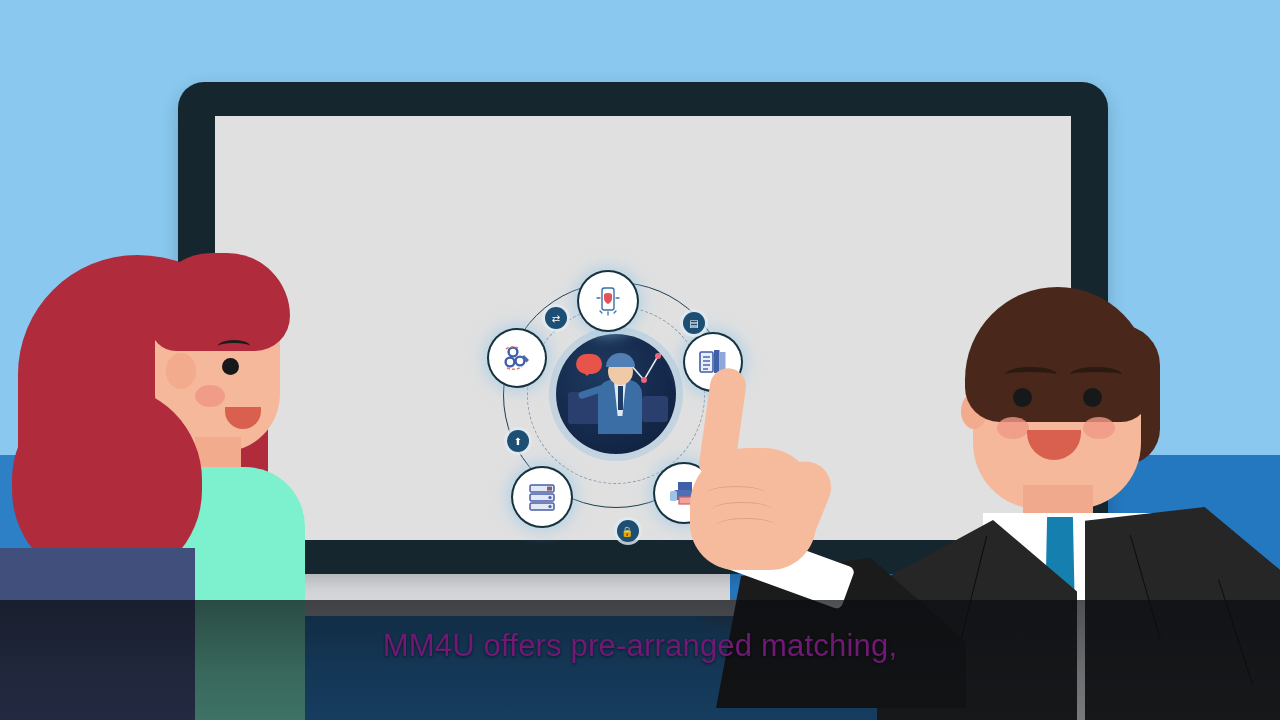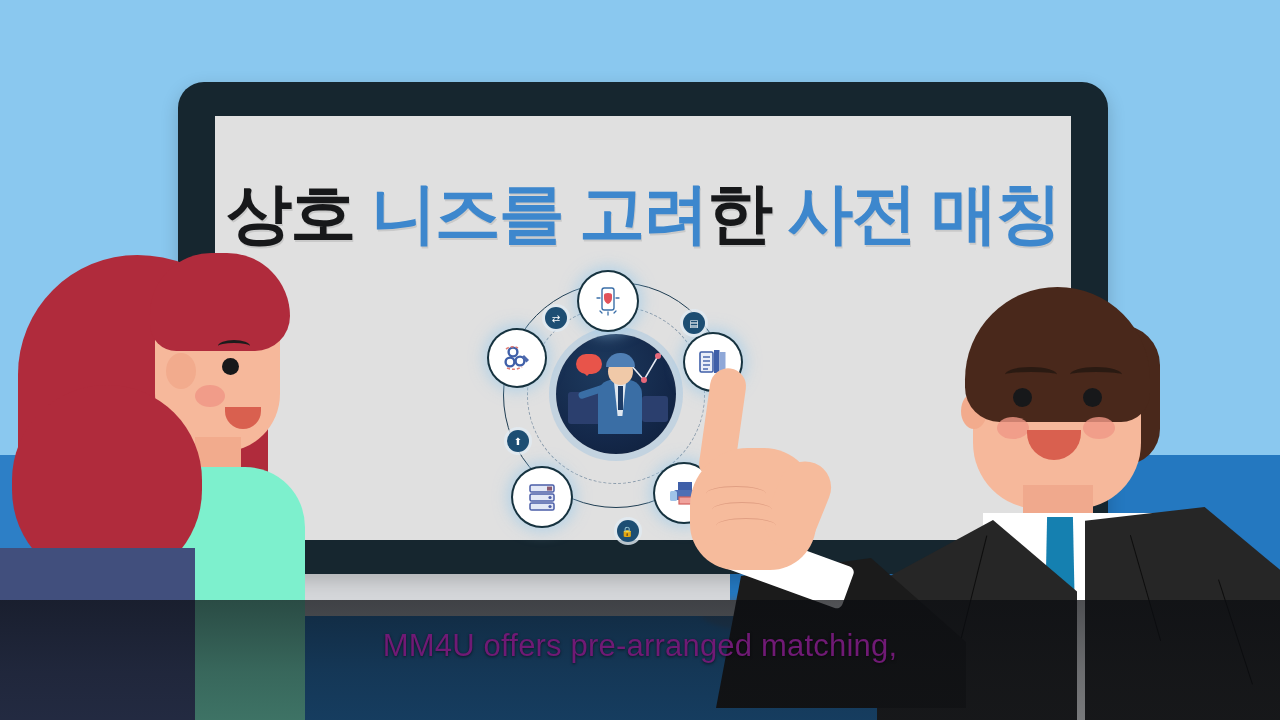--- a/index.html
+++ b/index.html
@@ -146,23 +146,20 @@
   <div class="abs" id="bg-floor"></div>
   <div class="abs" id="bg-floor-dark"></div>
 
   <div class="abs" id="monitor-shadow"></div>
   <div class="abs" id="monitor-neck"></div>
   <div class="abs" id="monitor-base"></div>
 
   <div class="abs" id="monitor"></div>
   <div class="abs" id="screen"></div>
 
-  <div class="abs" id="title">
-    <span class="k-black">상호 </span><span class="k-blue">니즈를 고려</span><span class="k-black">한</span><span class="k-blue"> 사전 매칭</span>
-  </div>
 
   <div class="abs" id="info">
 
     <div class="ring" id="ring-outer"></div>
     <div class="ring" id="ring-dash"></div>
 
     <div class="abs" id="hub">
       <div class="monitor-sm"></div>
       <div class="monitor-sm2"></div>
       <svg class="chart" viewBox="0 0 74 62">

